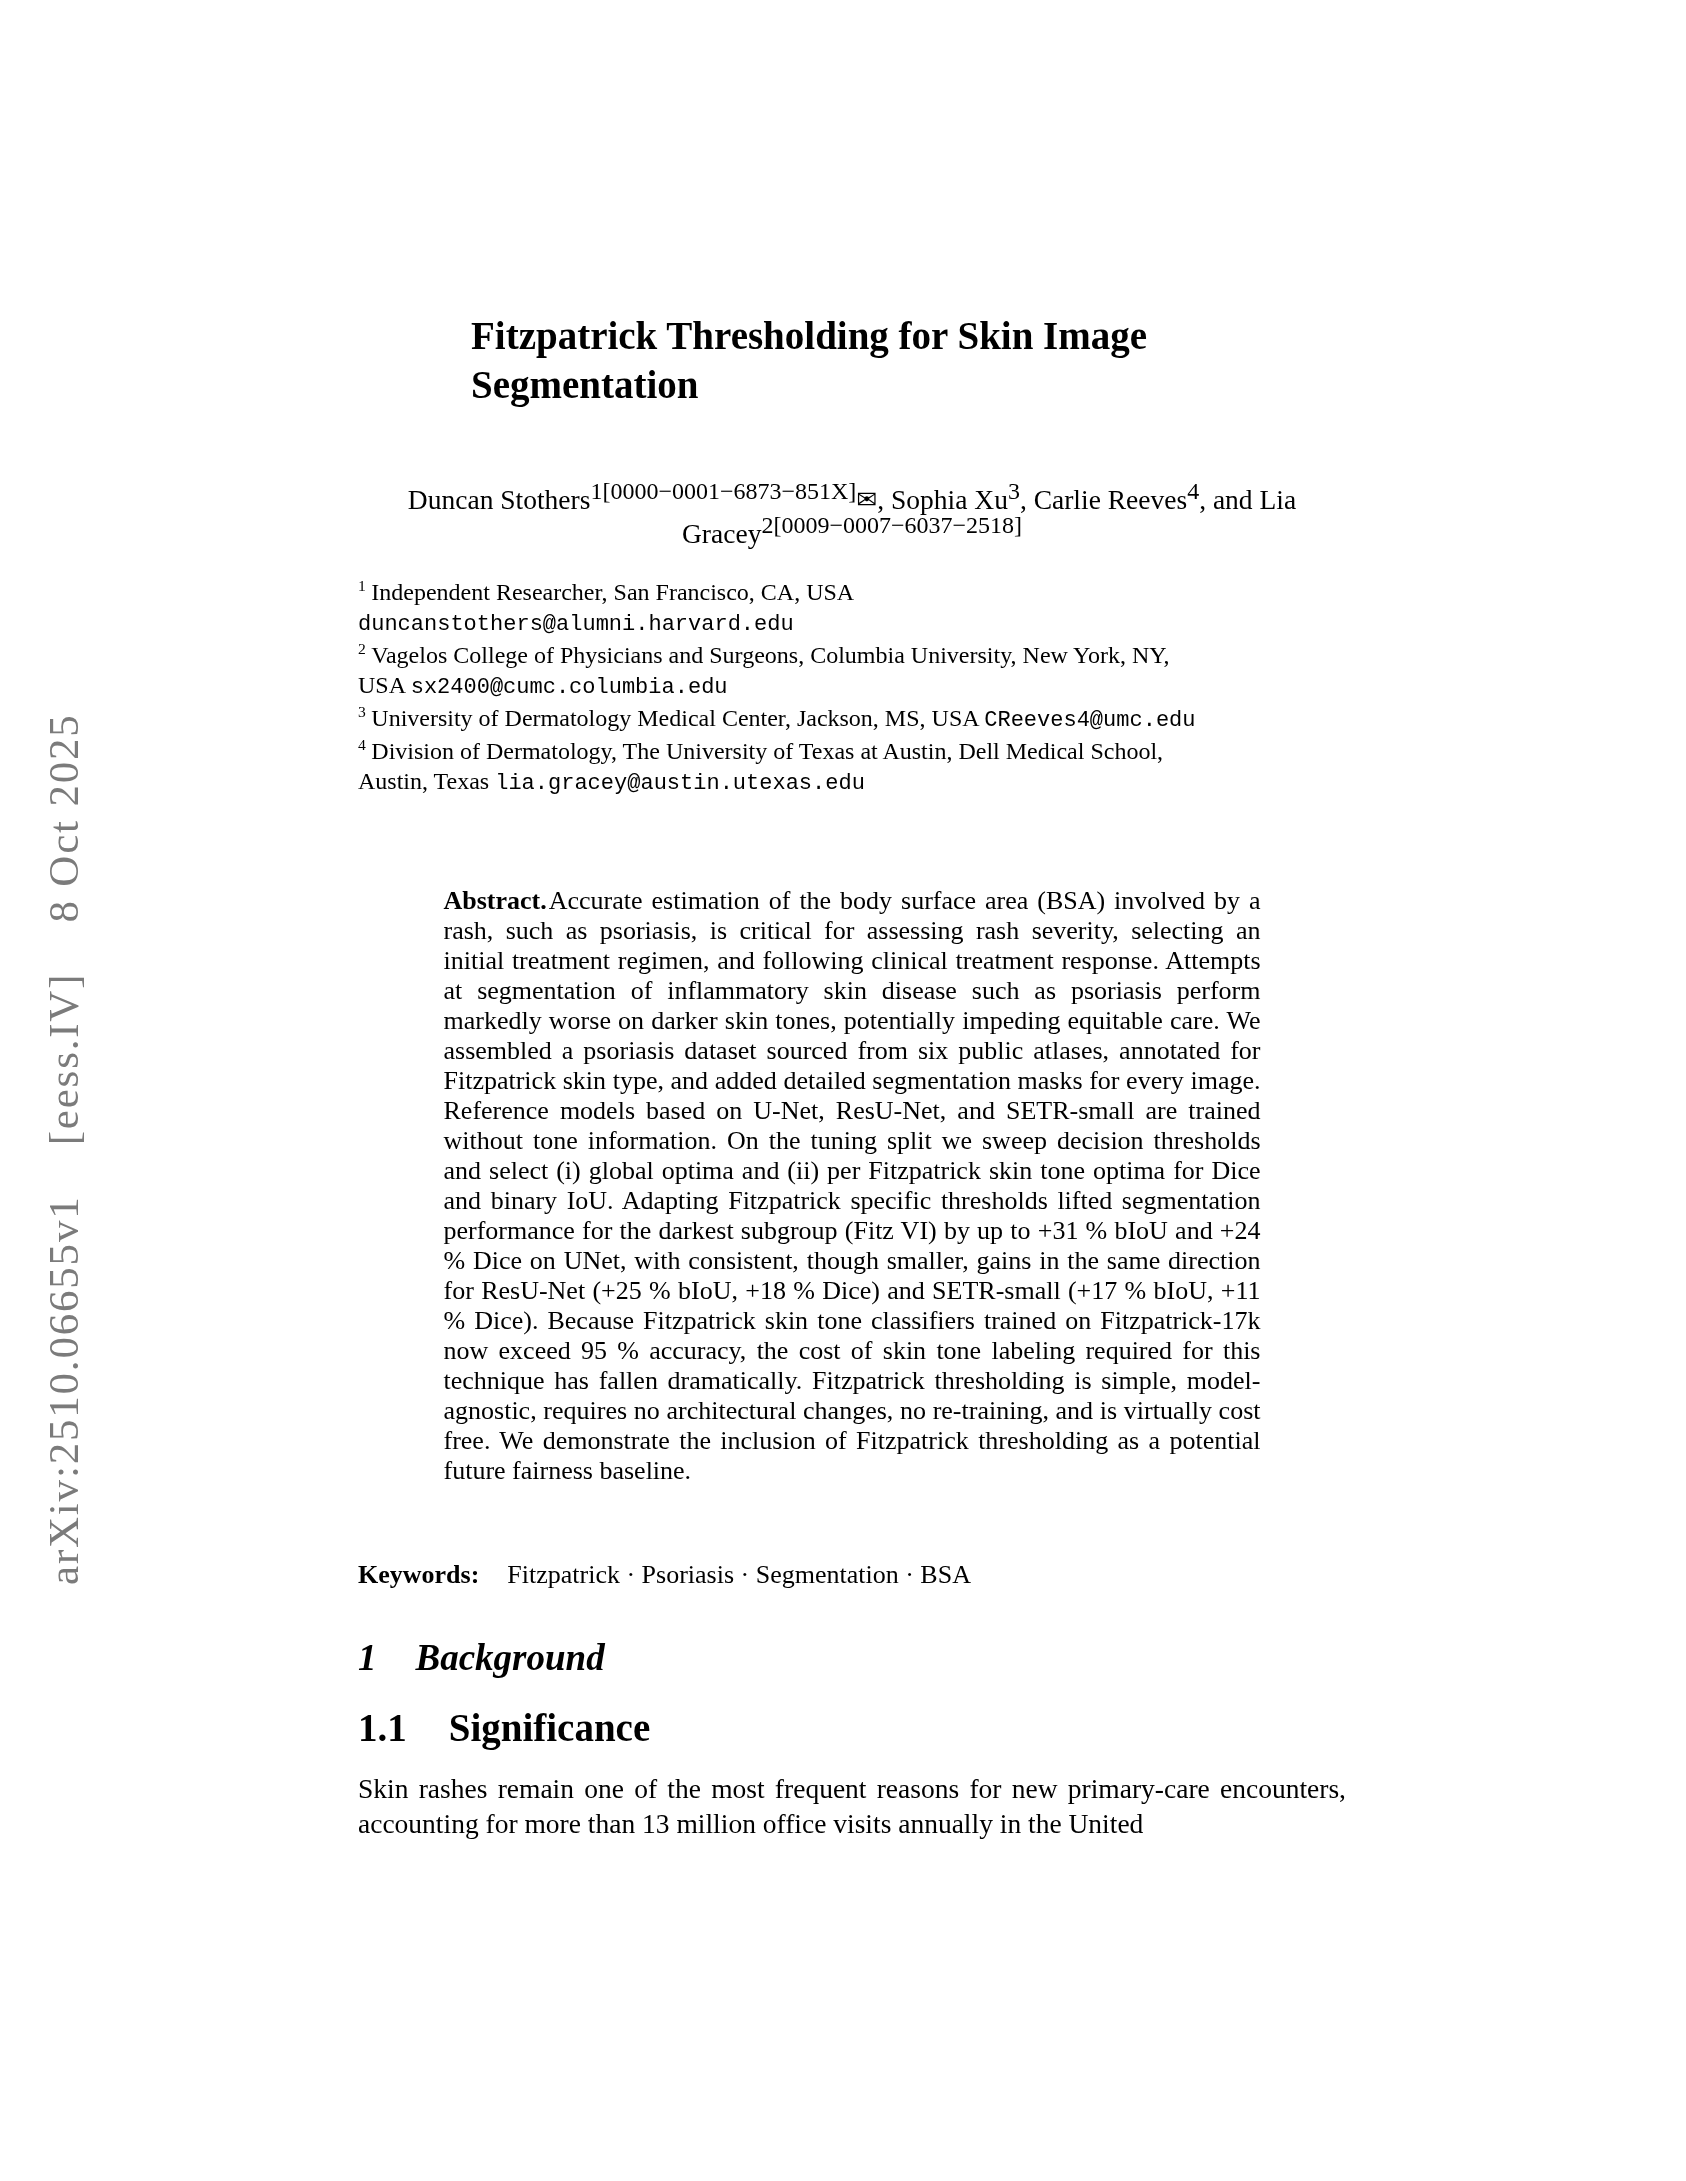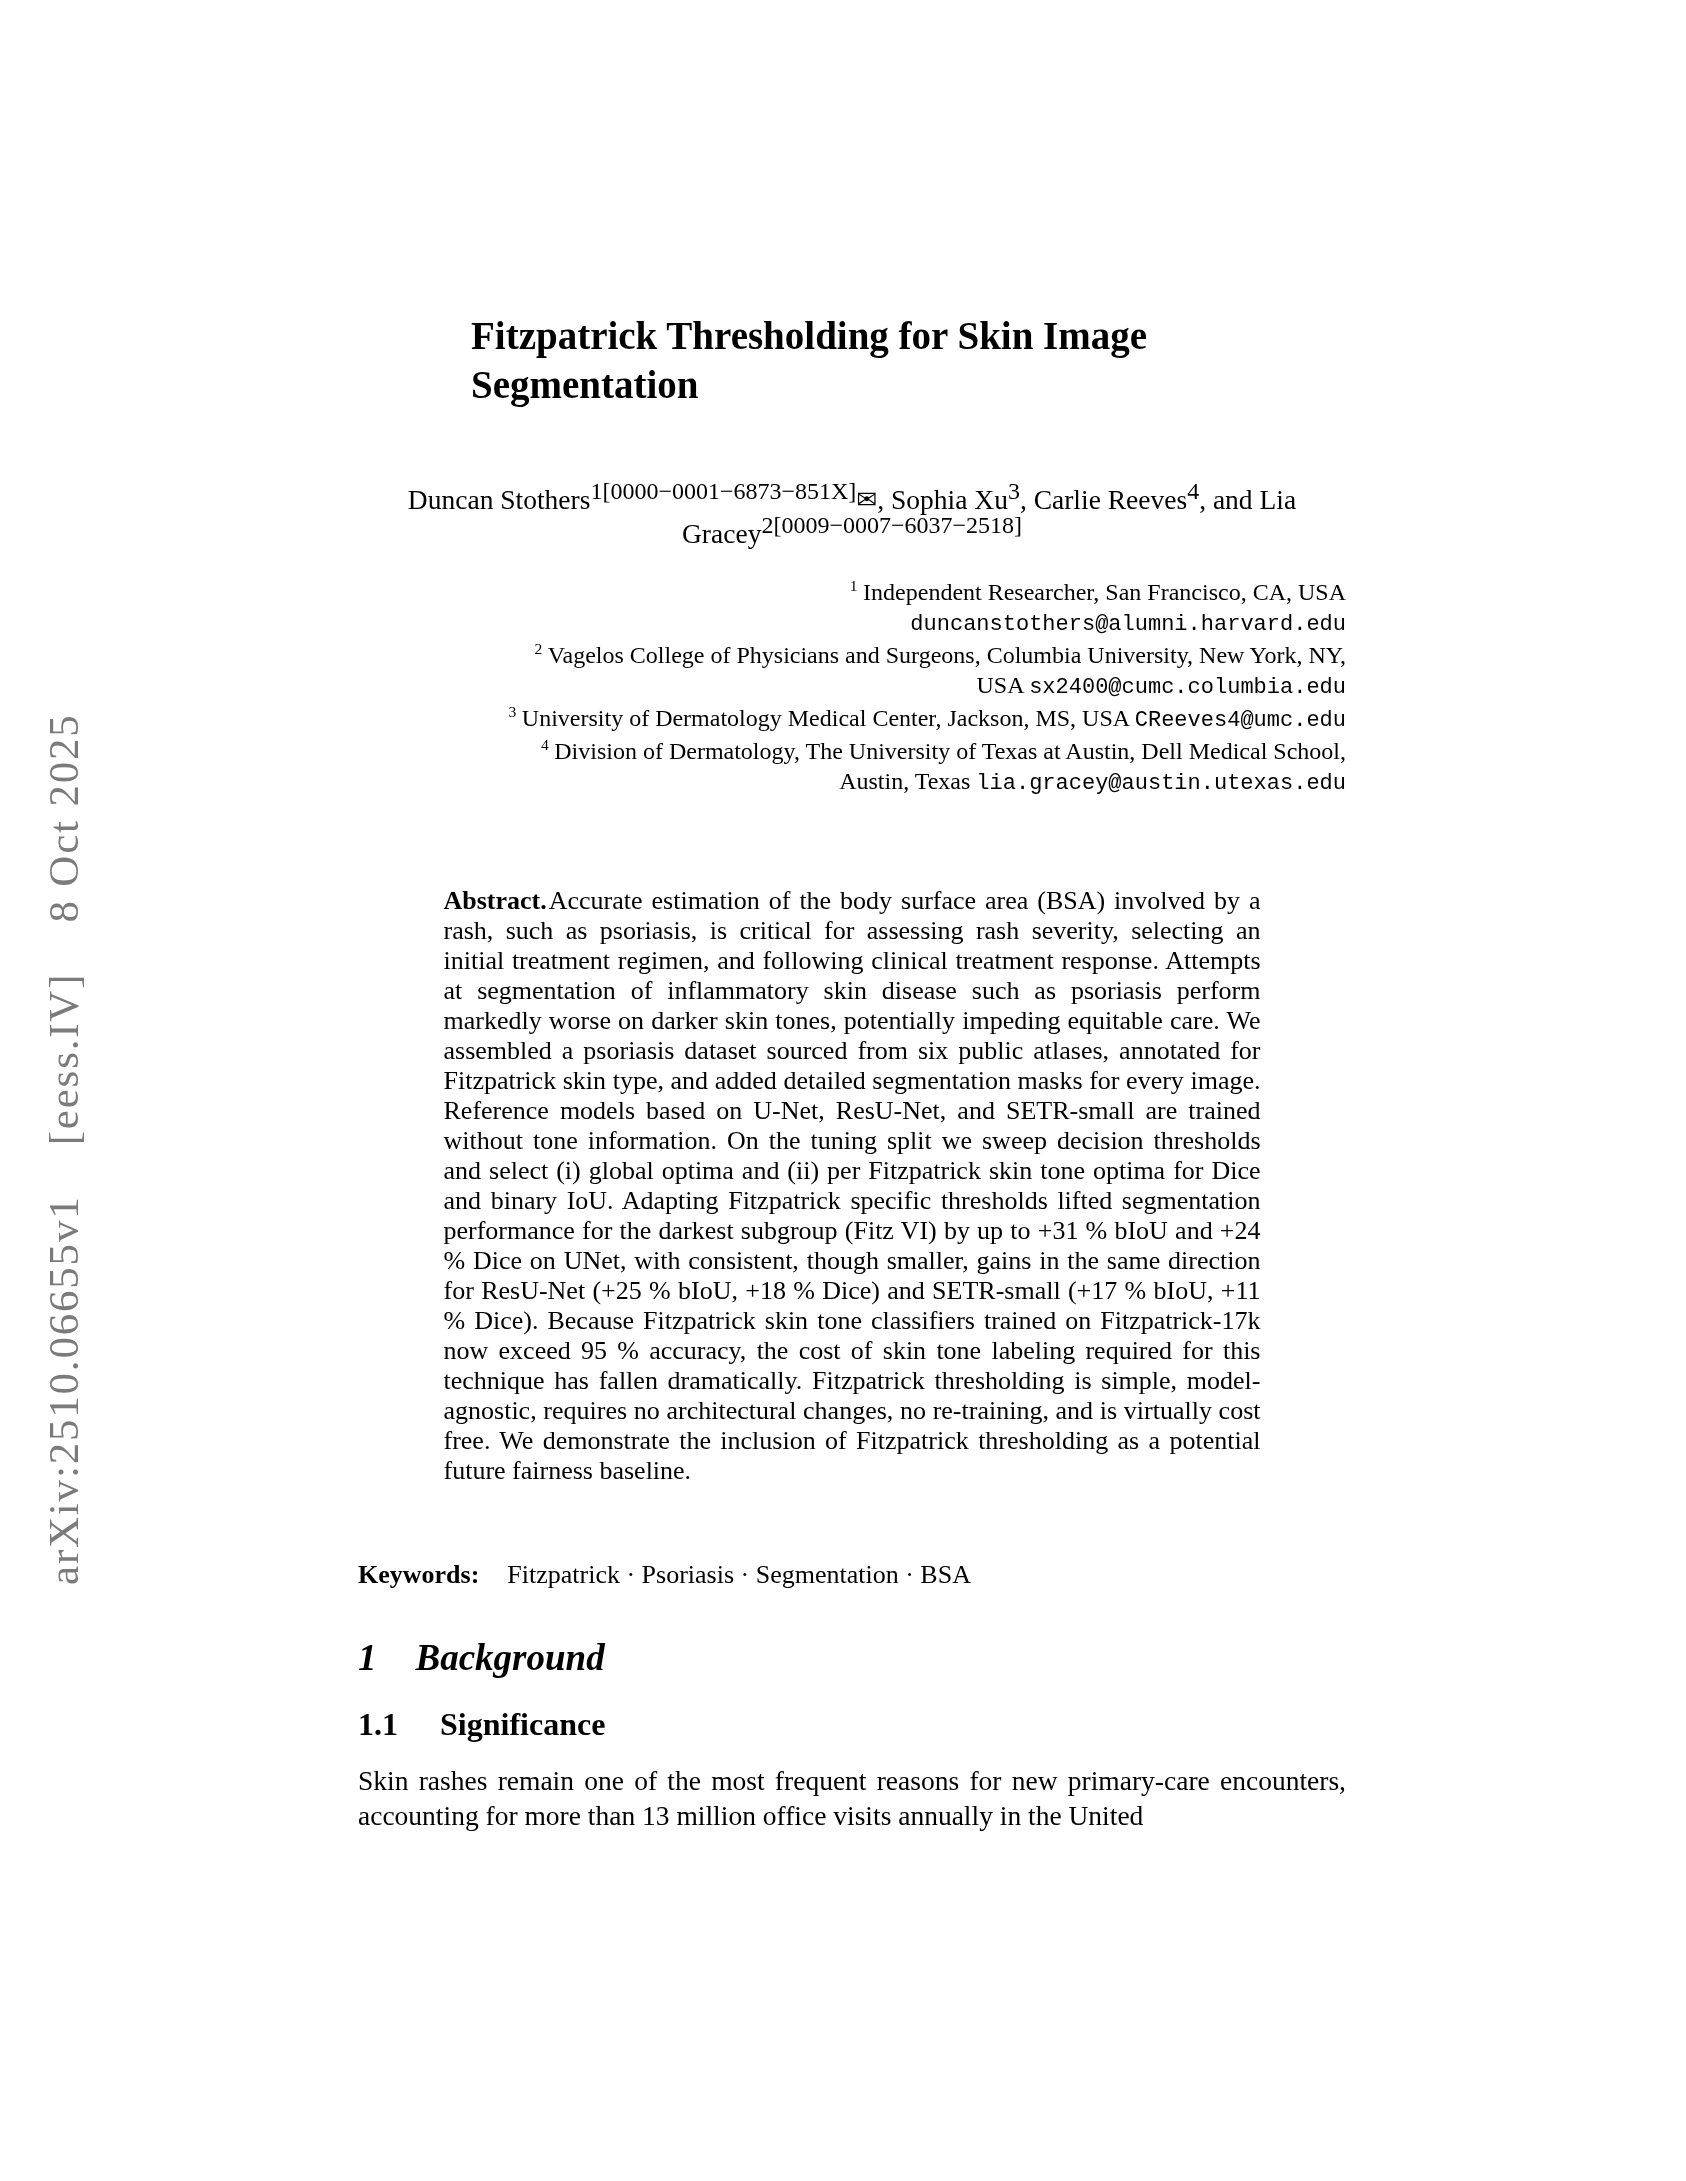--- a/index.html
+++ b/index.html
@@ -58,21 +58,21 @@
     line-height: 0;
   }
   .envelope {
     font-family: "DejaVu Sans", sans-serif;
     font-size: 25px;
     vertical-align: 0.9px;
   }
 
   .affiliations {
     margin: 26px 0 8px 0;
-    text-align: right;
+    text-align: left;
     font-size: 24px;
     line-height: 30px;
   }
   .aff-sup {
     font-size: 15.6px;
     vertical-align: super;
     line-height: 0;
     margin-right: 5.5px;
   }
   .mono {
@@ -106,21 +106,21 @@
     margin: 48px 0 0 0;
     font-size: 37px;
     font-weight: bold;
     line-height: 1.1;
     font-style: italic;
   }
   .sec-h1 .sec-num { margin-right: 39px; }
 
   .sec-h2 {
     margin: 27.5px 0 0 0;
-    font-size: 32px;
+    font-size: 39px;
     font-weight: bold;
     line-height: 1.15;
   }
   .sec-h2 .sec-num { margin-right: 42px; }
 
   .body-par {
     margin: 20px 0 0 0;
     font-size: 27.5px;
     line-height: 35px;
     text-align: justify;

